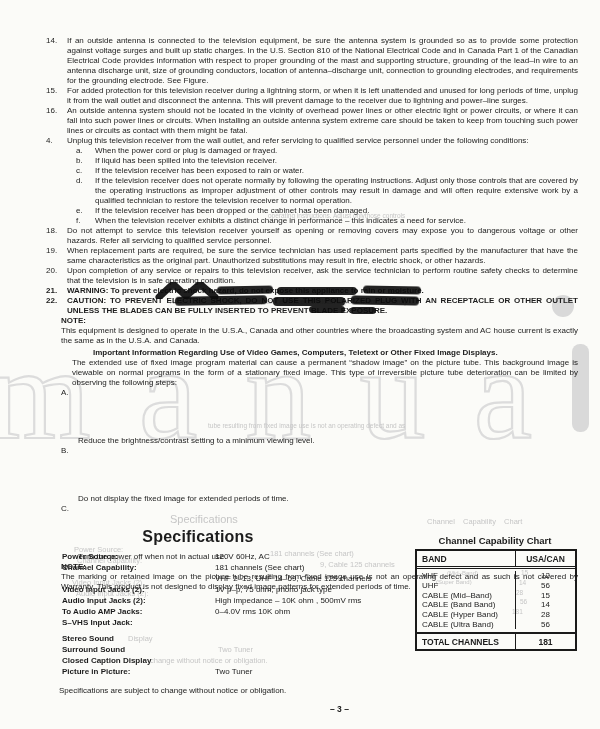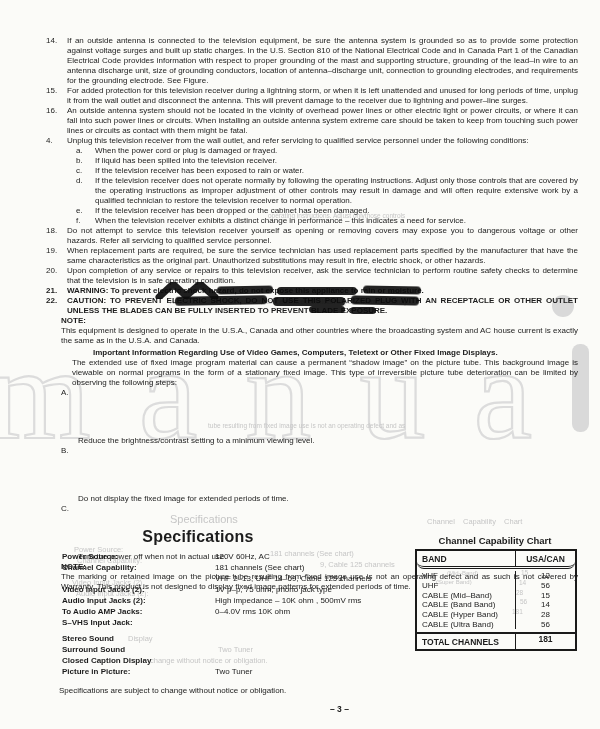--- a/index.html
+++ b/index.html
@@ -65,24 +65,24 @@
   .pagenum{position:absolute;left:330px;top:704px;font-size:8.5px;font-weight:bold;z-index:2;}
   
   .chart-title{
     position:absolute;left:413px;top:535px;width:164px;text-align:center;
     font-size:9.5px;font-weight:bold;z-index:2;
   }
   .cap-table{
     position:absolute;left:415px;top:549px;width:158px;
     border:2px solid #1a1a1a;z-index:2;font-size:8px;background:transparent;
   }
-  .t-head{display:flex;border-bottom:3px double #1a1a1a;height:15px;align-items:center;font-weight:bold;font-size:8.5px;border-radius:7px;}
+  .t-head{display:flex;border-bottom:3px double #1a1a1a;height:15px;align-items:center;font-weight:bold;font-size:8.5px;}
   .t-body{padding:2px 0 3px 0;}
   .t-row{display:flex;height:9.7px;align-items:center;}
-  .t-total{display:flex;border-top:2px solid #1a1a1a;height:15px;align-items:flex-start;font-weight:bold;font-size:8.5px;}
+  .t-total{display:flex;border-top:2px solid #1a1a1a;height:15px;align-items:center;font-weight:bold;font-size:8.5px;}
   .c1{width:93px;border-right:1.6px solid #1a1a1a;padding-left:5px;align-self:stretch;display:flex;align-items:center;}
   .c2{flex:1;text-align:center;}
 </style>
 </head>
 <body>
 
 <div class="page">
 
   <svg class="watermark" width="600" height="729" viewBox="0 0 600 729">
     <text x="-12" y="438" font-family="Liberation Serif, serif" font-size="132" letter-spacing="8" textLength="552" fill="none" stroke="#dcdcdc" stroke-width="2.2">manua</text>

